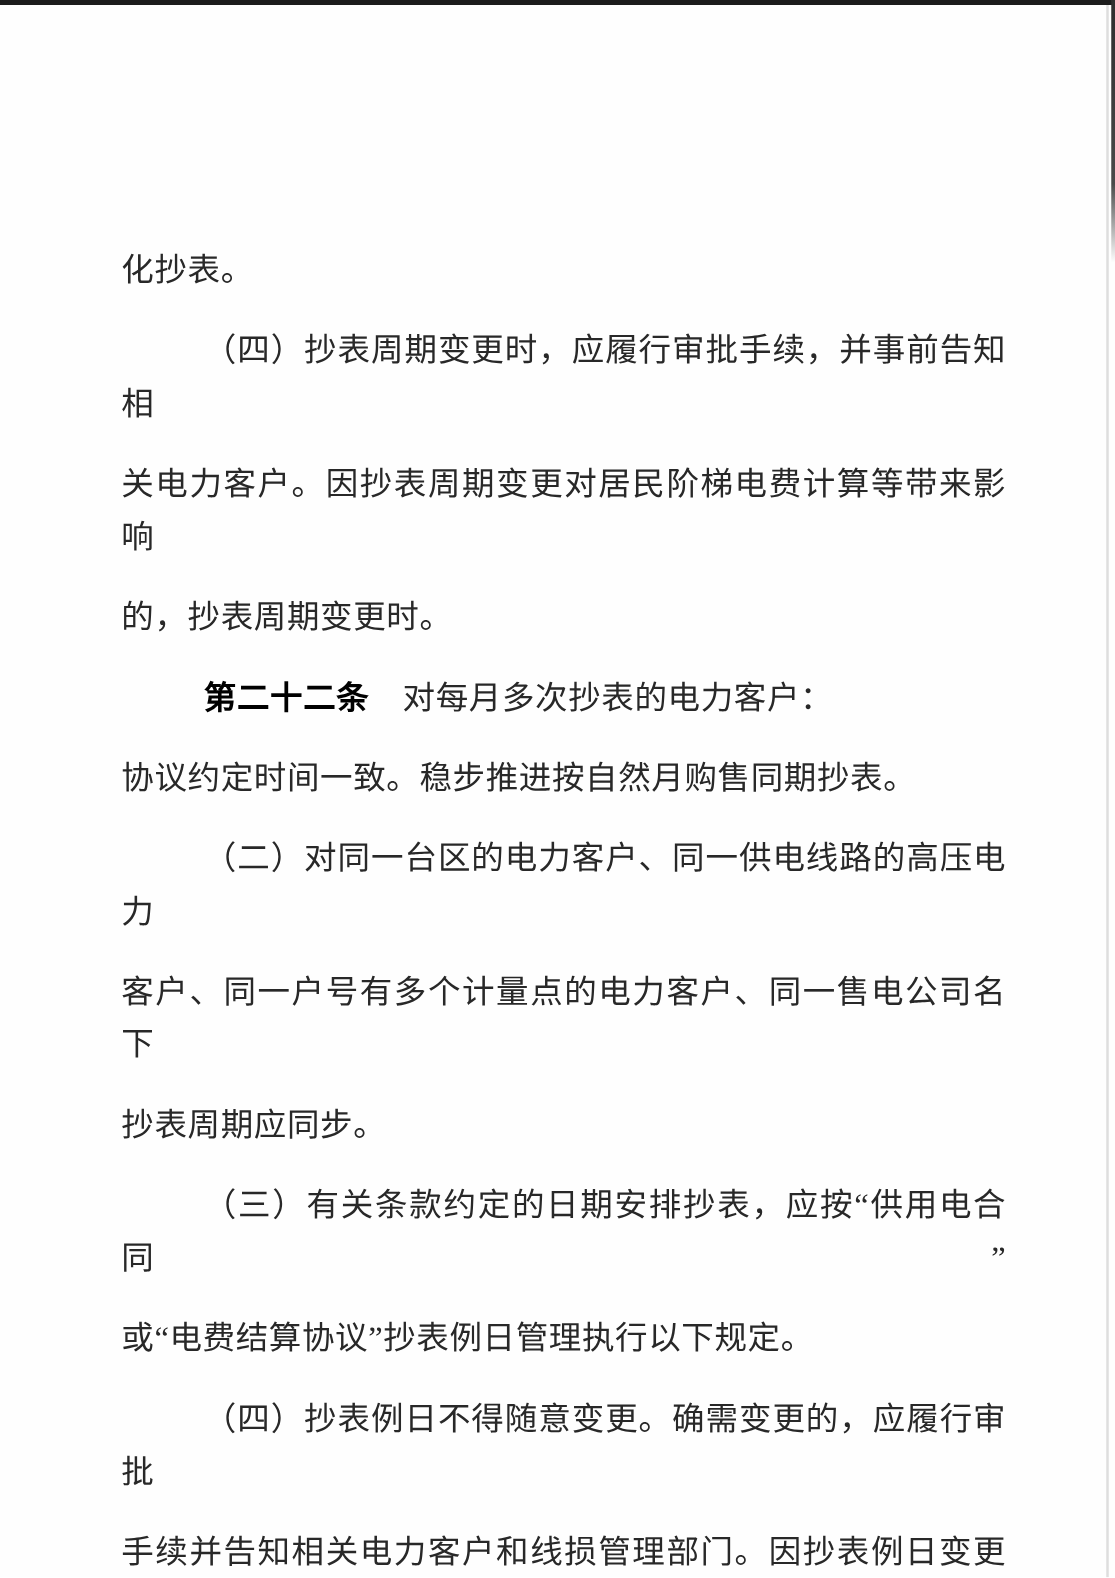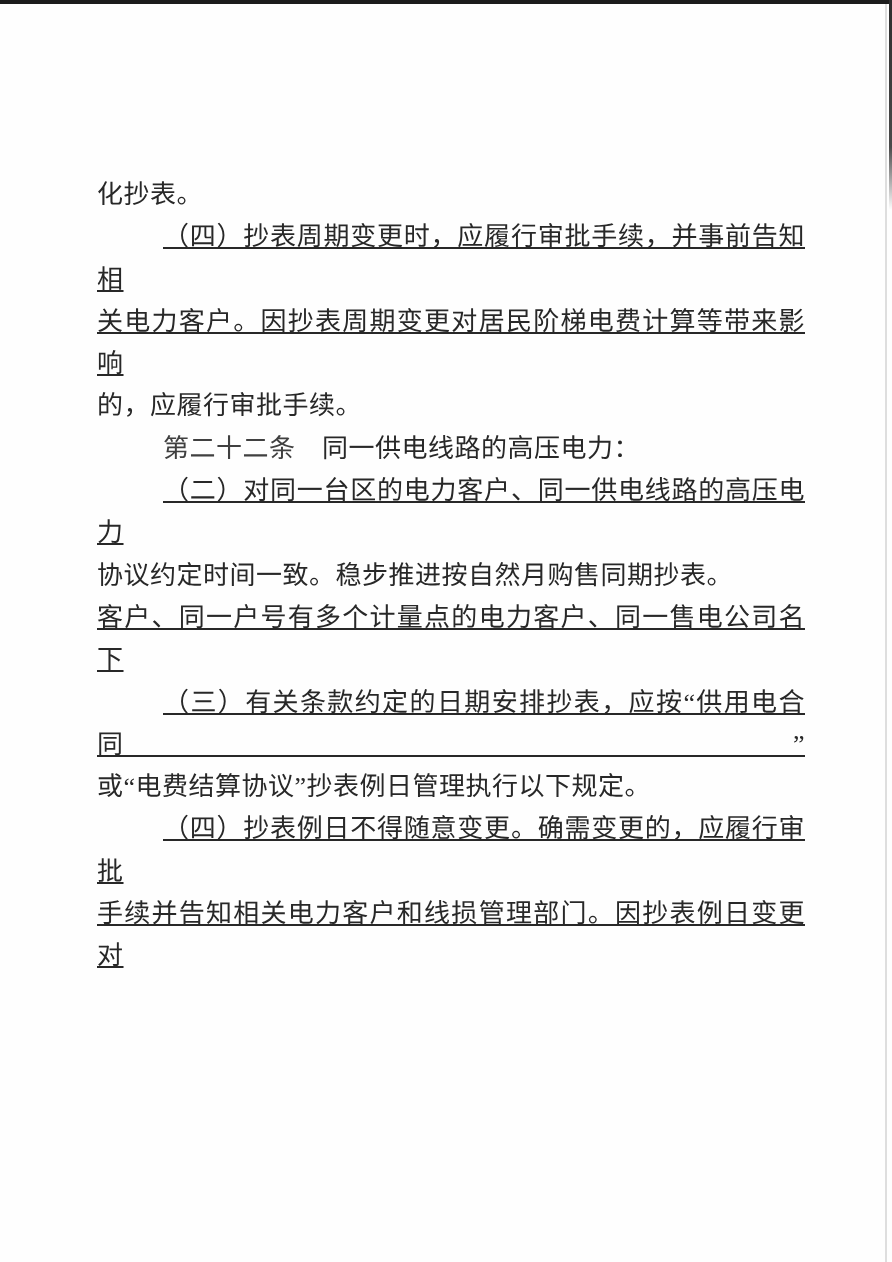--- a/index.html
+++ b/index.html
@@ -42,50 +42,51 @@
     top: 174px;
     width: 708px;
     color: #282828;
   }
   .line {
     font-size: 26px;
     line-height: 42.3px;
     letter-spacing: 0.5px;
     white-space: nowrap;
     text-align: left;
+    margin-top: 22px;
   }
   .line.justify {
     white-space: normal;
     text-align: justify;
     text-align-last: justify;
     text-justify: inter-character;
-    text-decoration: underline;
   }
   .line.indent {
     text-indent: 66px;
   }
   .seg-bold {
-    font-weight: normal;
-    color: #404040;
+    font-weight: bold;
+    color: #000000;
   }
 </style>
 </head>
 <body>
 
 <div class="page">
   <div class="scan-top-bar"></div>
   <div class="scan-right-dark"></div>
   <div class="scan-right-line"></div>
   <div class="text-block">
       <div class="line"><span class="seg">化抄表。</span></div>
       <div class="line indent justify"><span class="seg">（四）抄表周期变更时，应履行审批手续，并事前告知相</span></div>
       <div class="line justify"><span class="seg">关电力客户。因抄表周期变更对居民阶梯电费计算等带来影响</span></div>
-      <div class="line"><span class="seg">的，应履行审批手续。</span></div>
-      <div class="line indent"><span class="seg-bold">第二十二条</span><span class="seg">　同一供电线路的高压电力：</span></div>
+      <div class="line"><span class="seg">的，抄表周期变更时。</span></div>
+      <div class="line indent"><span class="seg-bold">第二十二条</span><span class="seg">　对每月多次抄表的电力客户：</span></div>
+      <div class="line"><span class="seg">协议约定时间一致。稳步推进按自然月购售同期抄表。</span></div>
       <div class="line indent justify"><span class="seg">（二）对同一台区的电力客户、同一供电线路的高压电力</span></div>
-      <div class="line"><span class="seg">协议约定时间一致。稳步推进按自然月购售同期抄表。</span></div>
       <div class="line justify"><span class="seg">客户、同一户号有多个计量点的电力客户、同一售电公司名下</span></div>
+      <div class="line"><span class="seg">抄表周期应同步。</span></div>
       <div class="line indent justify"><span class="seg">（三）有关条款约定的日期安排抄表，应按“供用电合同”</span></div>
       <div class="line"><span class="seg">或“电费结算协议”抄表例日管理执行以下规定。</span></div>
       <div class="line indent justify"><span class="seg">（四）抄表例日不得随意变更。确需变更的，应履行审批</span></div>
       <div class="line justify"><span class="seg">手续并告知相关电力客户和线损管理部门。因抄表例日变更对</span></div>
     </div>
 </div>
 
 </body></html>

